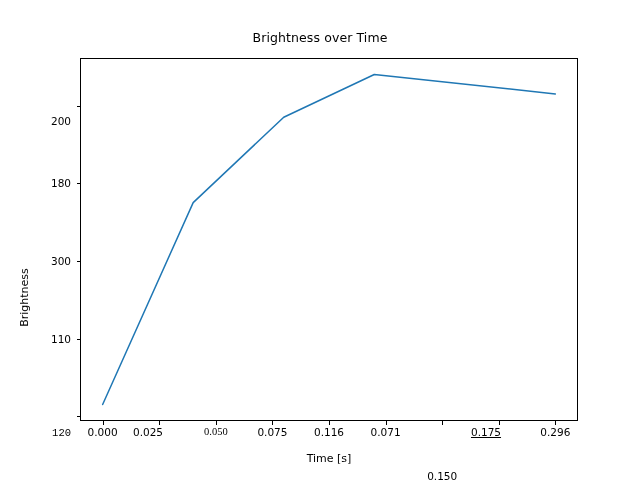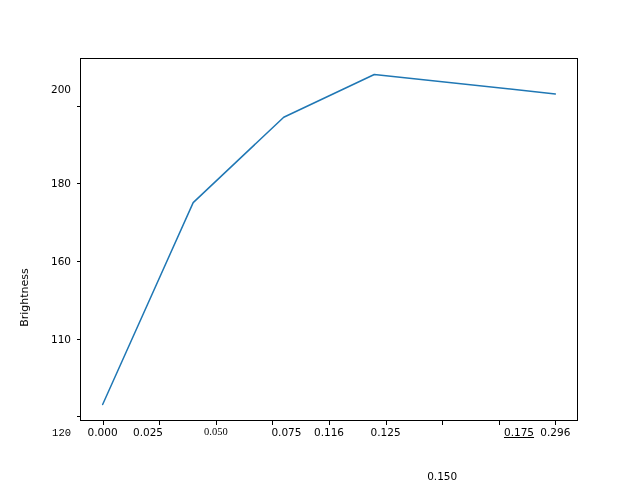--- a/index.html
+++ b/index.html
@@ -104,20 +104,21 @@
     top: 58px;
     width: 14px;
     height: 363px;
   }
 </style>
 </head>
 <body>
 
 <div id="figure">
 
+  <div id="chart-title">Brightness over Time</div>
 
   <div id="axes-frame"></div>
 
   <svg id="plot-svg" viewBox="0 0 498 363" preserveAspectRatio="none">
     <polyline id="data-line" fill="none" stroke="#1f77b4" stroke-width="1.5" stroke-linejoin="round" stroke-linecap="round" points="22.64,346.50 113.18,144.62 203.73,59.21 294.27,16.50 475.36,35.91"></polyline>
   </svg>
 
   <div id="xtick-marks">
       <div class="tick-mark xtick-mark" style="left: 102.64px;"></div>
       <div class="tick-mark xtick-mark" style="left: 159.23px;"></div>
@@ -133,33 +134,34 @@
       <div class="tick-mark ytick-mark" style="top: 416.15px;"></div>
       <div class="tick-mark ytick-mark" style="top: 338.5px;"></div>
       <div class="tick-mark ytick-mark" style="top: 260.85px;"></div>
       <div class="tick-mark ytick-mark" style="top: 183.21px;"></div>
       <div class="tick-mark ytick-mark" style="top: 105.56px;"></div>
     </div>
   <div id="xtick-labels">
       <div class="tick-label xtick-label" style="left: 102.64px;">0.000</div>
       <div class="tick-label xtick-label" style="left: 148px;">0.025</div>
       <div class="tick-label xtick-label" style="left: 215.82px; font-family: Liberation Serif, serif;">0.050</div>
-      <div class="tick-label xtick-label" style="left: 272.41px; margin-left: 14px;">0.075</div>
+      <div class="tick-label xtick-label" style="left: 272.41px;">0.075</div>
       <div class="tick-label xtick-label" style="left: 329px;">0.116</div>
-      <div class="tick-label xtick-label" style="left: 385.59px;">0.125</div>
+      <div class="tick-label xtick-label" style="left: 385.59px;">0.071</div>
       <div class="tick-label xtick-label" style="left: 442.18px; margin-top: 44px;">0.150</div>
-      <div class="tick-label xtick-label" style="left: 519px; text-decoration: underline;">0.175</div>
+      <div class="tick-label xtick-label" style="left: 486px; text-decoration: underline;">0.175</div>
       <div class="tick-label xtick-label" style="left: 555.36px;">0.296</div>
     </div>
   <div id="ytick-labels">
       <div class="tick-label ytick-label" style="top: 433px; font-family: Liberation Mono, monospace;">120</div>
       <div class="tick-label ytick-label" style="top: 338.5px;">110</div>
-      <div class="tick-label ytick-label" style="top: 260.85px;">160</div>
+      <div class="tick-label ytick-label" style="top: 260.85px;">300</div>
       <div class="tick-label ytick-label" style="top: 183.21px; margin-left: 17px;">180</div>
-      <div class="tick-label ytick-label" style="top: 89px;">200</div>
+      <div class="tick-label ytick-label" style="top: 121px;">200</div>
     </div>
 
+  <div id="xlabel">Time [s]</div>
 
   <div id="ylabel-wrap">
     <div id="ylabel">Brightness</div>
   </div>
 
 </div>
 
 </body></html>

